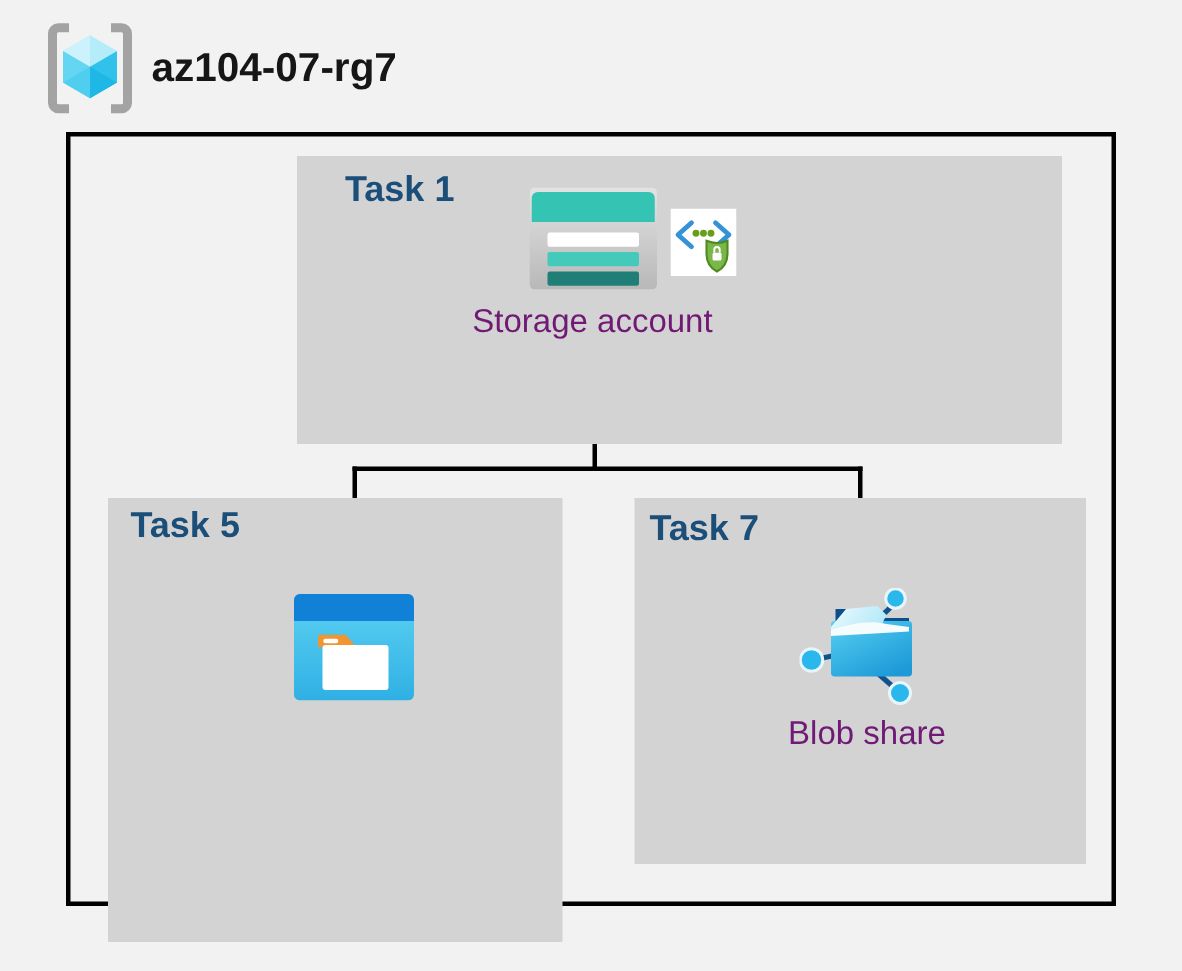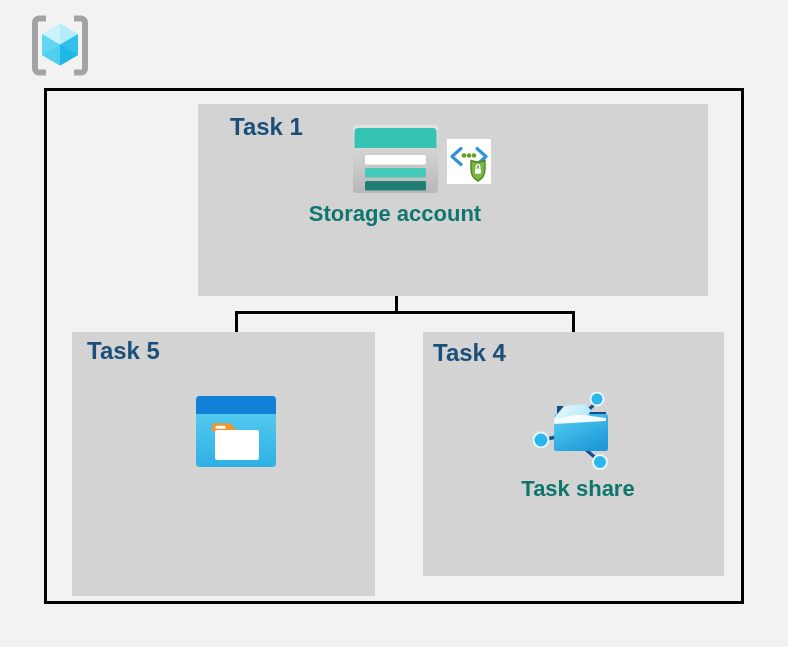--- a/index.html
+++ b/index.html
@@ -22,40 +22,40 @@
     letter-spacing:0;
   }
   
   .outer-frame{
     position:absolute;left:44px;top:88px;width:700px;height:516px;
     border:3px solid #000;background:transparent;box-sizing:border-box;
   }
   
   .task-box{position:absolute;background:#d3d3d3;}
   .box-task1{left:198px;top:104px;width:510px;height:192px;}
-  .box-task5{left:72px;top:332px;width:303px;height:264px;}
+  .box-task5{left:72px;top:332px;width:303px;height:296px;}
   .box-task3{left:423px;top:332px;width:301px;height:244px;}
   .task-label{
     position:absolute;
     font-size:24px;font-weight:bold;color:#1b4e79;
     white-space:nowrap;
   }
   .box-task1 .task-label{left:32px;top:9px;}
   .box-task5 .task-label{left:15px;top:5px;}
   .box-task3 .task-label{left:10px;top:7px;}
   
   .node-icon{position:absolute;}
   .icon-storage{left:353px;top:125px;width:85px;height:68px;}
   .icon-sas{left:447px;top:139px;width:44px;height:45px;}
   .icon-blob{left:196px;top:396px;width:80px;height:71px;}
   .icon-fileshare{left:533px;top:392px;width:76px;height:78px;}
   
   .node-label{
     position:absolute;width:300px;text-align:center;
-    font-size:22px;font-weight:bold;color:#0f766e;
+    font-size:22px;font-weight:normal;color:#701a75;
     white-space:nowrap;
   }
   .label-storage{left:245px;top:201px;}
   .label-blob{left:86px;top:487px;}
   .label-fileshare{left:428px;top:476px;}
   
   .line{position:absolute;background:#000;}
   .line-stem   {left:395px;top:233px;width:3px;height:80px;}
   .line-branch {left:235px;top:311px;width:340px;height:3px;}
   .line-drop-l {left:235px;top:311px;width:3px;height:82px;}
@@ -69,20 +69,21 @@
   <svg class="rg-icon" viewBox="0 0 60 62">
     <path d="M16 4 H9 a4 4 0 0 0 -4 4 V54 a4 4 0 0 0 4 4 h7" fill="none" stroke="#a3a3a3" stroke-width="6"></path>
     <path d="M44 4 h7 a4 4 0 0 1 4 4 V54 a4 4 0 0 1 -4 4 h-7" fill="none" stroke="#a3a3a3" stroke-width="6"></path>
     <polygon points="30,9 48,19.5 30,30 12,19.5" fill="#b5ecf9"></polygon>
     <polygon points="30,9 12,19.5 30,30" fill="#ccf3fc"></polygon>
     <polygon points="12,19.5 30,30 30,51 12,40.5" fill="#64d6f2"></polygon>
     <polygon points="30,30 30,51 12,40.5" fill="#50cef0"></polygon>
     <polygon points="48,19.5 48,40.5 30,51 30,30" fill="#30c2ea"></polygon>
     <polygon points="30,30 30,51 48,40.5" fill="#1fb7e5"></polygon>
   </svg>
+  <div class="rg-title">az104-07-rg7</div>
 
   <div class="outer-frame"></div>
 
   <div class="line line-stem"></div>
   <div class="line line-branch"></div>
   <div class="line line-drop-l"></div>
   <div class="line line-drop-r"></div>
 
   <div class="task-box box-task1">
     <span class="task-label">Task 1</span>
@@ -124,21 +125,21 @@
       </linearGradient>
     </defs>
     <rect x="0" y="0" width="80" height="71" rx="4" fill="url(#bc)"></rect>
     <path d="M0 18 V4 a4 4 0 0 1 4 -4 h72 a4 4 0 0 1 4 4 v14 z" fill="#1181d8"></path>
     <path d="M16 35.5 v-6.5 a1.8 1.8 0 0 1 1.8 -1.8 h16.5 l7.5 8.3 z" fill="#f0952f"></path>
     <rect x="19.5" y="29.8" width="10" height="3" rx="1.5" fill="#ffffff"></rect>
     <rect x="19" y="34" width="44" height="30" rx="2" fill="#ffffff"></rect>
   </svg>
 
   <div class="task-box box-task3">
-    <span class="task-label">Task 4</span>
+    <span class="task-label">Task 7</span>
   </div>
   <svg class="node-icon icon-fileshare" viewBox="0 0 76 78">
     <defs>
       <linearGradient id="fsb" x1="0" y1="0" x2="0.7" y2="1">
         <stop offset="0" stop-color="#56d0f1"></stop>
           <stop offset="1" stop-color="#1e9ad8"></stop>
       </linearGradient>
       <linearGradient id="fsf" x1="0" y1="0" x2="1" y2="0.4">
         <stop offset="0" stop-color="#eefafe"></stop>
           <stop offset="1" stop-color="#b4e9f9"></stop>
@@ -148,15 +149,15 @@
     <path d="M9 48 L28 44" fill="none" stroke="#12528c" stroke-width="3.4"></path>
     <path d="M66 69 L50 55" fill="none" stroke="#12528c" stroke-width="3.4"></path>
     <path d="M24 14 h17 l6 6 h26 v10 H24 z" fill="#0d4e8c"></path>
     <rect x="21" y="22" width="54" height="37" rx="2.5" fill="url(#fsb)"></rect>
     <path d="M21 26 L31 14 L52 12 L58 18 L55 24 L21 31 z" fill="url(#fsf)"></path>
     <path d="M21 28 C34 24 46 21 58 24 L73 26 L73 29 L21 32 z" fill="#f4fcfe"></path>
     <circle cx="64" cy="7" r="6.5" fill="#2ab8ec" stroke="#e8f6fc" stroke-width="2"></circle>
     <circle cx="8" cy="48" r="7.5" fill="#2ab8ec" stroke="#e8f6fc" stroke-width="2"></circle>
     <circle cx="67" cy="70" r="7" fill="#2ab8ec" stroke="#e8f6fc" stroke-width="2"></circle>
   </svg>
-  <div class="node-label label-fileshare">Task share</div>
+  <div class="node-label label-fileshare">Blob share</div>
 
 </div>
 
 </body></html>

